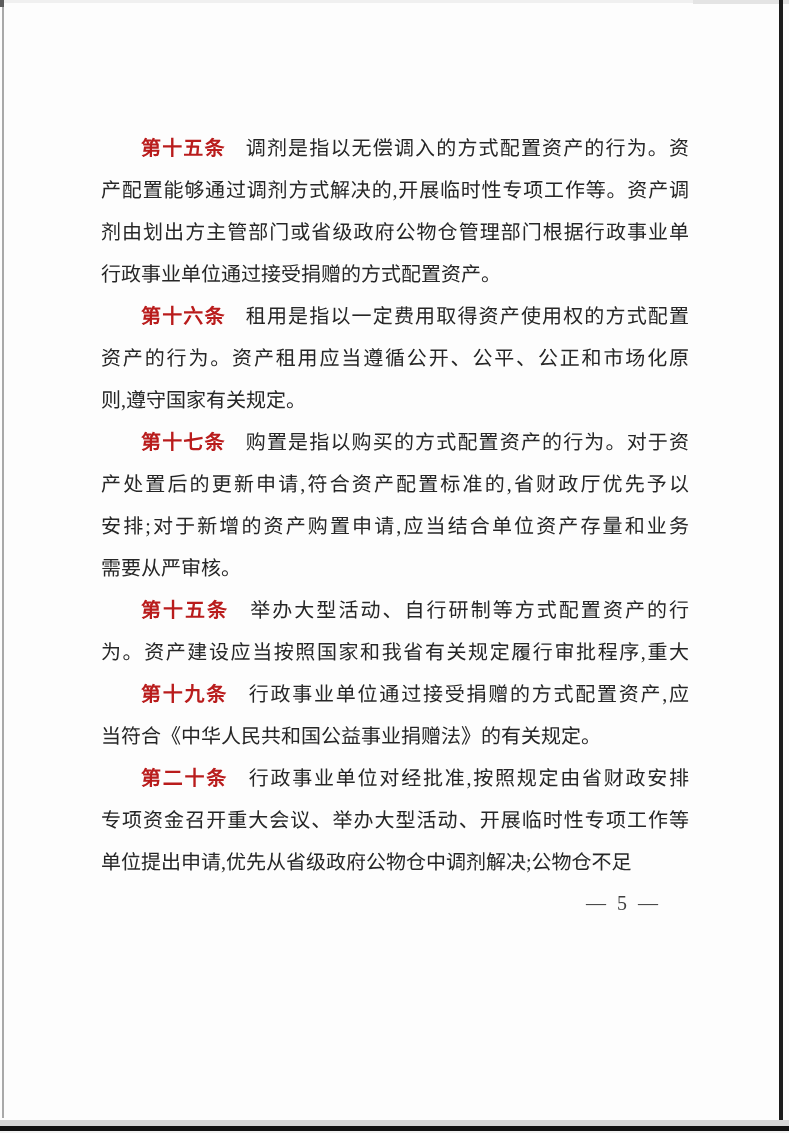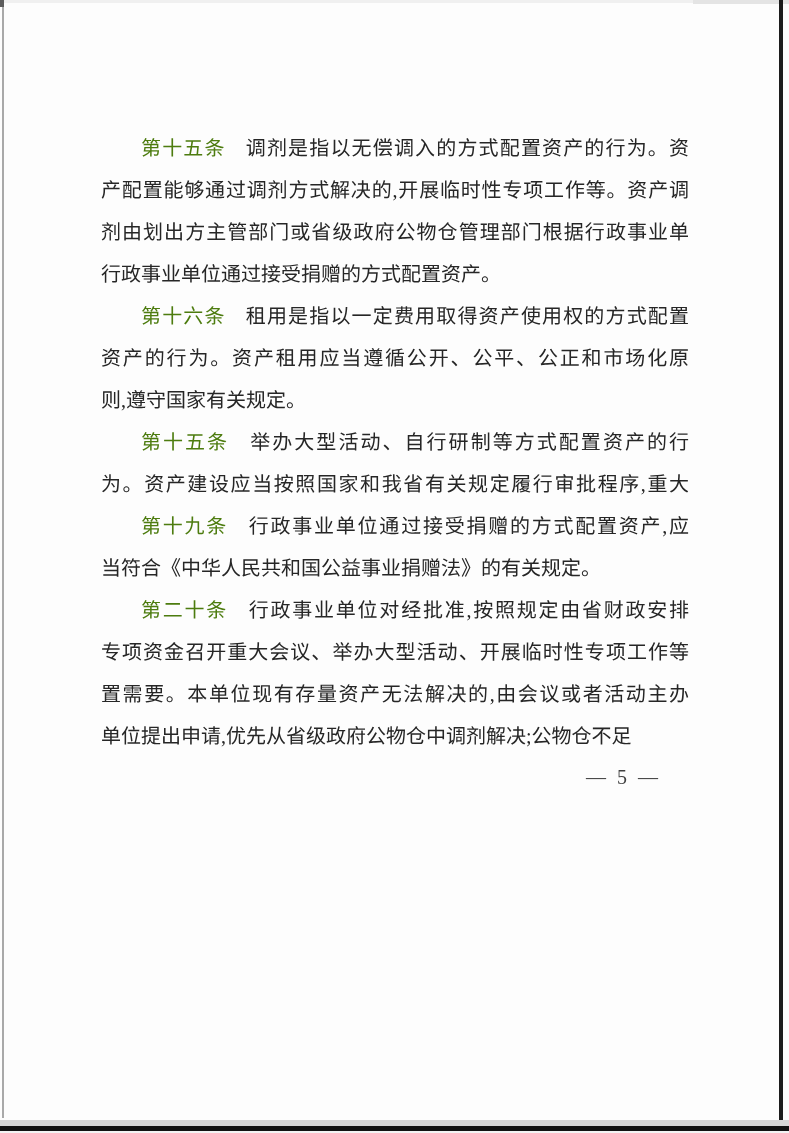--- a/index.html
+++ b/index.html
@@ -24,21 +24,21 @@
     position:absolute;left:101px;top:127px;width:588px;
     font-size:20px;line-height:42px;color:#262626;
   }
   .line{
     box-sizing:border-box;width:100%;height:42px;
     text-align:justify;text-align-last:justify;
     white-space:normal;overflow:hidden;
   }
   .line.first{padding-left:40px;}
   .line.para-end{text-align-last:left;}
-  .num{font-weight:normal;color:#4d7c0f;}
+  .num{font-weight:bold;color:#b91c1c;}
   .gap{display:inline-block;width:19px;}
 
   .footer{
     margin-top:2px;height:36px;line-height:36px;
     text-align:right;padding-right:28px;
     font-size:20px;color:#3e3e3e;letter-spacing:3px;
   }
 </style>
 </head>
 <body>
@@ -60,28 +60,33 @@
         <div class="line">产配置能够通过调剂方式解决的,开展临时性专项工作等。资产调</div>
         <div class="line">剂由划出方主管部门或省级政府公物仓管理部门根据行政事业单</div>
         <div class="line para-end">行政事业单位通过接受捐赠的方式配置资产。</div>
       </div>
       <div>
         <div class="line first"><span class="num">第十六条</span><span class="gap"></span><span>租用是指以一定费用取得资产使用权的方式配置</span></div>
         <div class="line">资产的行为。资产租用应当遵循公开、公平、公正和市场化原</div>
         <div class="line para-end">则,遵守国家有关规定。</div>
       </div>
       <div>
+        <div class="line first"><span class="num">第十七条</span><span class="gap"></span><span>购置是指以购买的方式配置资产的行为。对于资</span></div>
+        <div class="line">产处置后的更新申请,符合资产配置标准的,省财政厅优先予以</div>
+        <div class="line">安排;对于新增的资产购置申请,应当结合单位资产存量和业务</div>
+        <div class="line para-end">需要从严审核。</div>
+      </div>
+      <div>
         <div class="line first"><span class="num">第十五条</span><span class="gap"></span><span>举办大型活动、自行研制等方式配置资产的行</span></div>
         <div class="line">为。资产建设应当按照国家和我省有关规定履行审批程序,重大</div>
       </div>
       <div>
         <div class="line first"><span class="num">第十九条</span><span class="gap"></span><span>行政事业单位通过接受捐赠的方式配置资产,应</span></div>
         <div class="line para-end">当符合《中华人民共和国公益事业捐赠法》的有关规定。</div>
       </div>
       <div>
         <div class="line first"><span class="num">第二十条</span><span class="gap"></span><span>行政事业单位对经批准,按照规定由省财政安排</span></div>
         <div class="line">专项资金召开重大会议、举办大型活动、开展临时性专项工作等</div>
-        <div class="line">置需要。本单位现有存量资产无法解决的,由会议或者活动主办</div>
         <div class="line para-end">单位提出申请,优先从省级政府公物仓中调剂解决;公物仓不足</div>
       </div>
       <div class="footer">— 5 —</div>
     </div>
 </div>
 
 </body></html>

